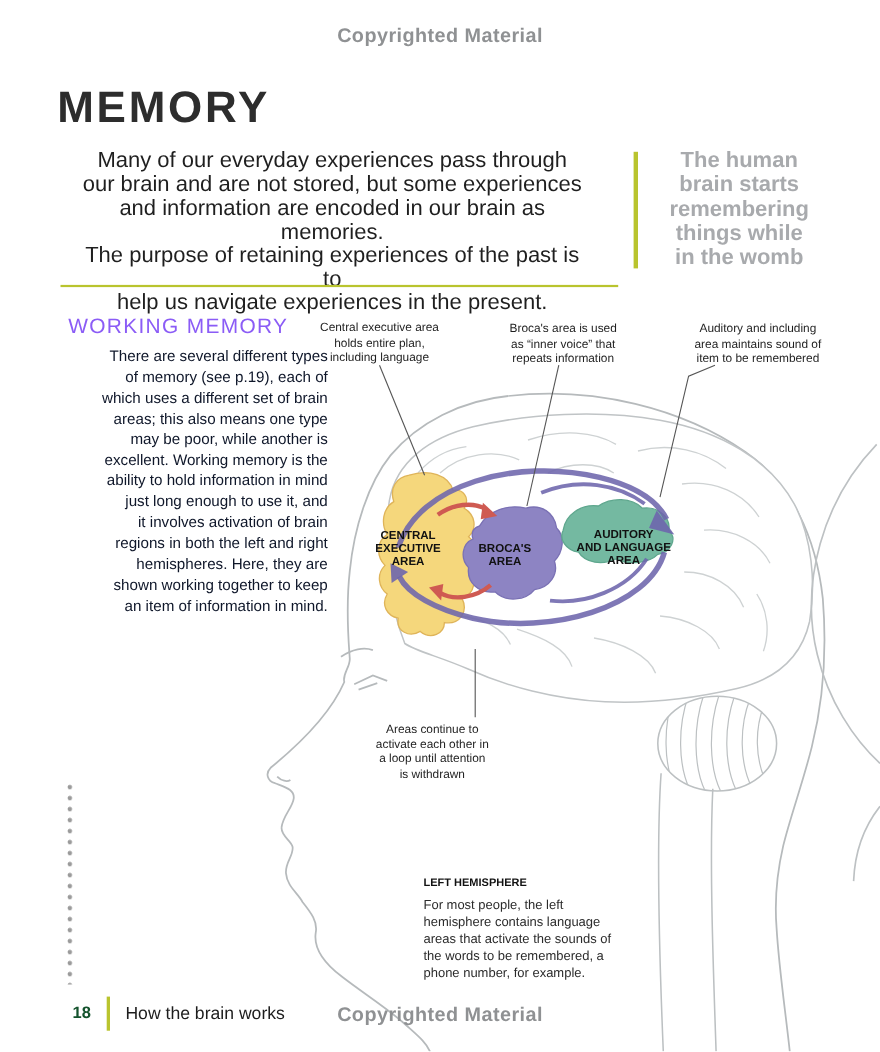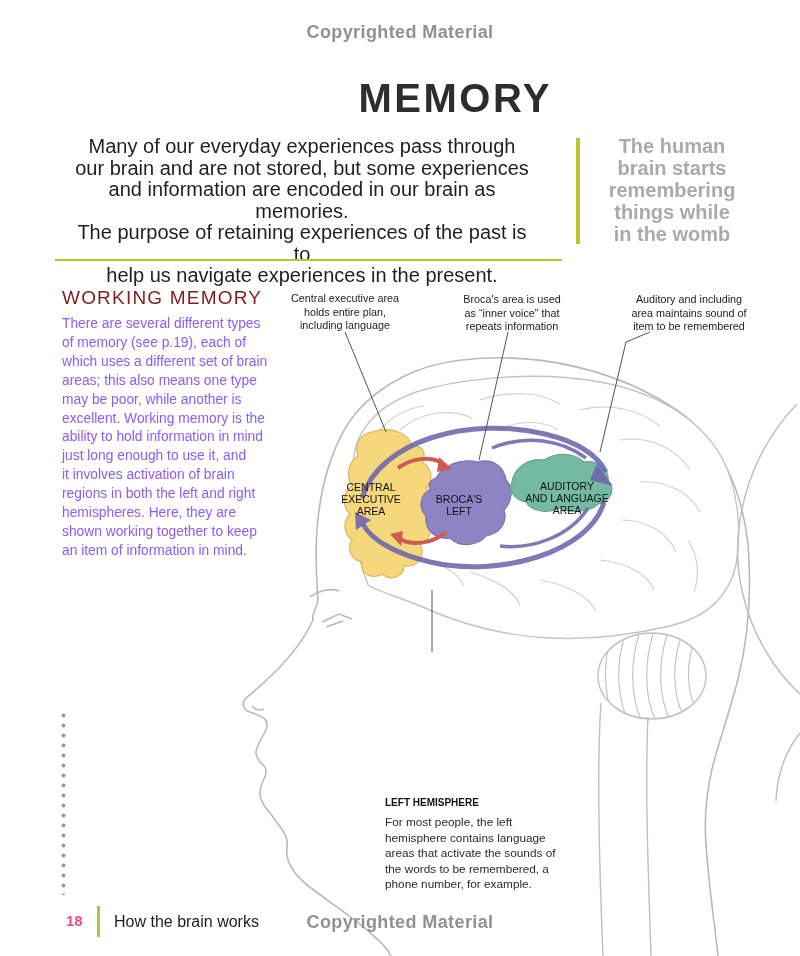--- a/index.html
+++ b/index.html
@@ -9,57 +9,57 @@
   }
   .abs { position:absolute; }
   .pre { white-space:pre-line; }
   .illustration { position:absolute; left:0; top:0; width:800px; height:956px; }
 
   .copyright { width:300px; text-align:center; font-size:18px; font-weight:600;
                letter-spacing:0.4px; color:#8f9193; }
   .copyright.top { left:250px; top:22px; }
   .copyright.bottom { left:250px; top:912px; }
 
-  .title { left:52px; top:76px; width:500px; margin:0; text-align:right;
+  .title { left:52px; top:76px; width:500px; margin:0; text-align:left;
            font-size:40px; font-weight:800; letter-spacing:2.5px; color:#2d2d2d; }
 
   .intro { left:72px; top:136px; width:460px; text-align:center;
            font-size:20px; line-height:21.5px; color:#1f1f1f; }
 
   .pull-quote { font-weight:bold; color:#a8aaad; }
   .pull-quote.right { left:592px; top:135px; width:160px; font-size:20px; line-height:22px;text-align:center; }
   .pull-quote.left  { left:80px;  top:709px; width:160px; font-size:19px; line-height:23px; }
 
   .accent-vline { left:576px; top:138px; width:4px; height:106px; background:#b9c42e; }
   .divider { left:55px; top:259px; width:507px; height:2px; background:#b9c42e; }
   .dotted-vline { left:61px; top:713px; width:5px; height:182px;
       background-image:radial-gradient(circle at 2.5px 2.5px, #9b9b9b 1.8px, transparent 2.3px);
       background-size:5px 10px; background-repeat:repeat-y; }
 
   .wm-heading { left:62px; top:287px; margin:0; font-size:19px; font-weight:400;
-                letter-spacing:1.2px; color:#7f1d1d; }
-  .wm-body { left:62px; top:315px; width:236px; font-size:13.8px; line-height:18.9px; color:#8b5cf6; }
+                letter-spacing:1.2px; color:#8b5cf6; }
+  .wm-body { left:62px; top:315px; width:236px; font-size:13.8px; line-height:18.9px; color:#0f172a;text-align:right; }
 
   .annotation { font-size:10.8px; line-height:13.5px; color:#1e1e1e; text-align:center; }
   .ann-central  { left:284px; top:292px; width:122px; }
   .ann-broca    { left:452px; top:293px; width:120px; }
   .ann-auditory { left:622px; top:293px; width:134px; }
   .ann-loop     { left:330px; top:657px; width:126px; }
 
-  .region-label { font-size:10.5px; line-height:12.2px; font-weight:normal;
+  .region-label { font-size:10.5px; line-height:12.2px; font-weight:bold;
                   color:#111; text-align:center; }
   .rl-central  { left:333px; top:481px; width:76px; }
   .rl-broca    { left:423px; top:493px; width:72px; }
   .rl-auditory { left:518px; top:480px; width:98px; }
 
   .caption-title { left:385px; top:797px; font-size:10px; font-weight:bold; color:#111; }
   .caption-body  { left:385px; top:815px; width:182px; font-size:11.8px;
                    line-height:15.6px; color:#2b2b2b; }
 
-  .page-number { left:66px; top:912px; font-size:15px; font-weight:bold; color:#ec4899; }
+  .page-number { left:66px; top:912px; font-size:15px; font-weight:bold; color:#14532d; }
   .footer-bar  { left:97px; top:906px; width:3px; height:31px; background:#b9c42e; }
   .book-title  { left:114px; top:913px; font-size:16px; color:#1d1d1d; }
 </style>
 </head>
 <body>
 
 <div class="page">
 
   <svg class="illustration" viewBox="0 0 800 956">
     <g stroke="#b6babc" stroke-width="1.6" fill="none">
@@ -178,26 +178,30 @@
 
   <div class="abs annotation ann-central pre">Central executive area
 holds entire plan,
 including language</div>
   <div class="abs annotation ann-broca pre">Broca's area is used
 as “inner voice” that
 repeats information</div>
   <div class="abs annotation ann-auditory pre">Auditory and including
 area maintains sound of
 item to be remembered</div>
+  <div class="abs annotation ann-loop pre">Areas continue to
+activate each other in
+a loop until attention
+is withdrawn</div>
 
   <div class="abs region-label rl-central pre">CENTRAL
 EXECUTIVE
 AREA</div>
   <div class="abs region-label rl-broca pre">BROCA'S
-LEFT</div>
+AREA</div>
   <div class="abs region-label rl-auditory pre">AUDITORY
 AND LANGUAGE
 AREA</div>
 
   <div class="abs caption-title">LEFT HEMISPHERE</div>
   <div class="abs caption-body pre">For most people, the left
 hemisphere contains language
 areas that activate the sounds of
 the words to be remembered, a
 phone number, for example.</div>

